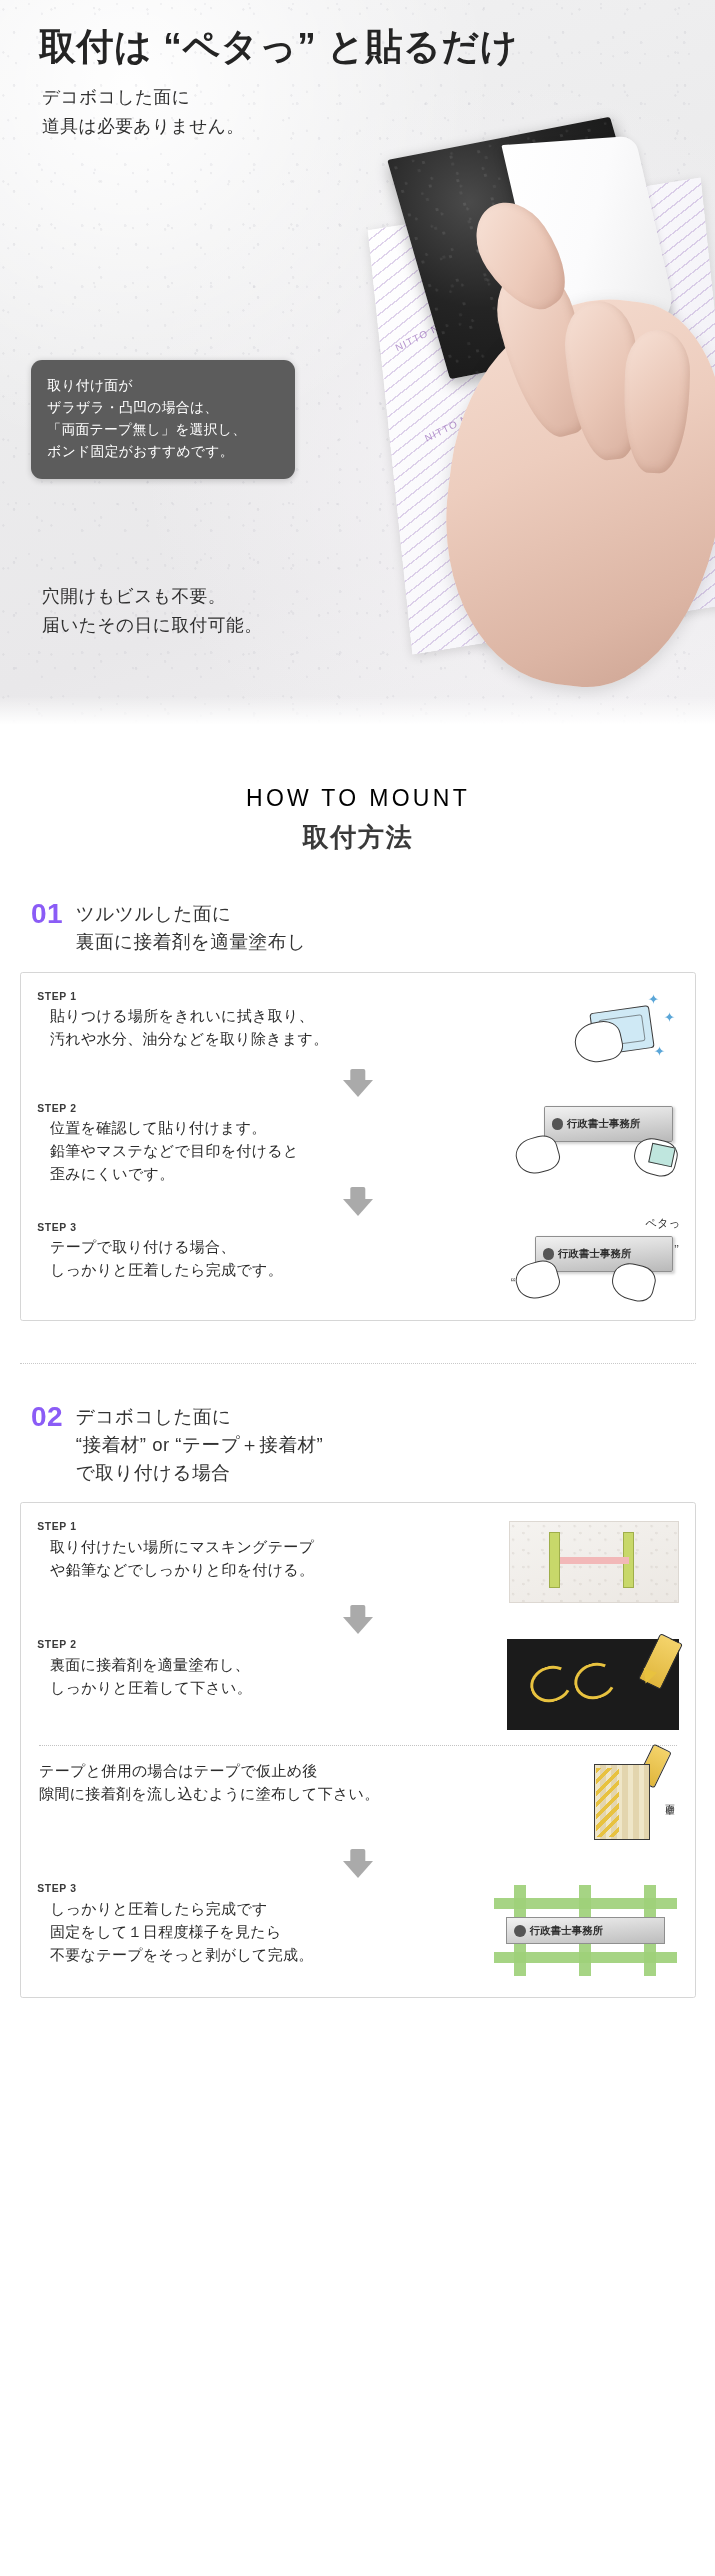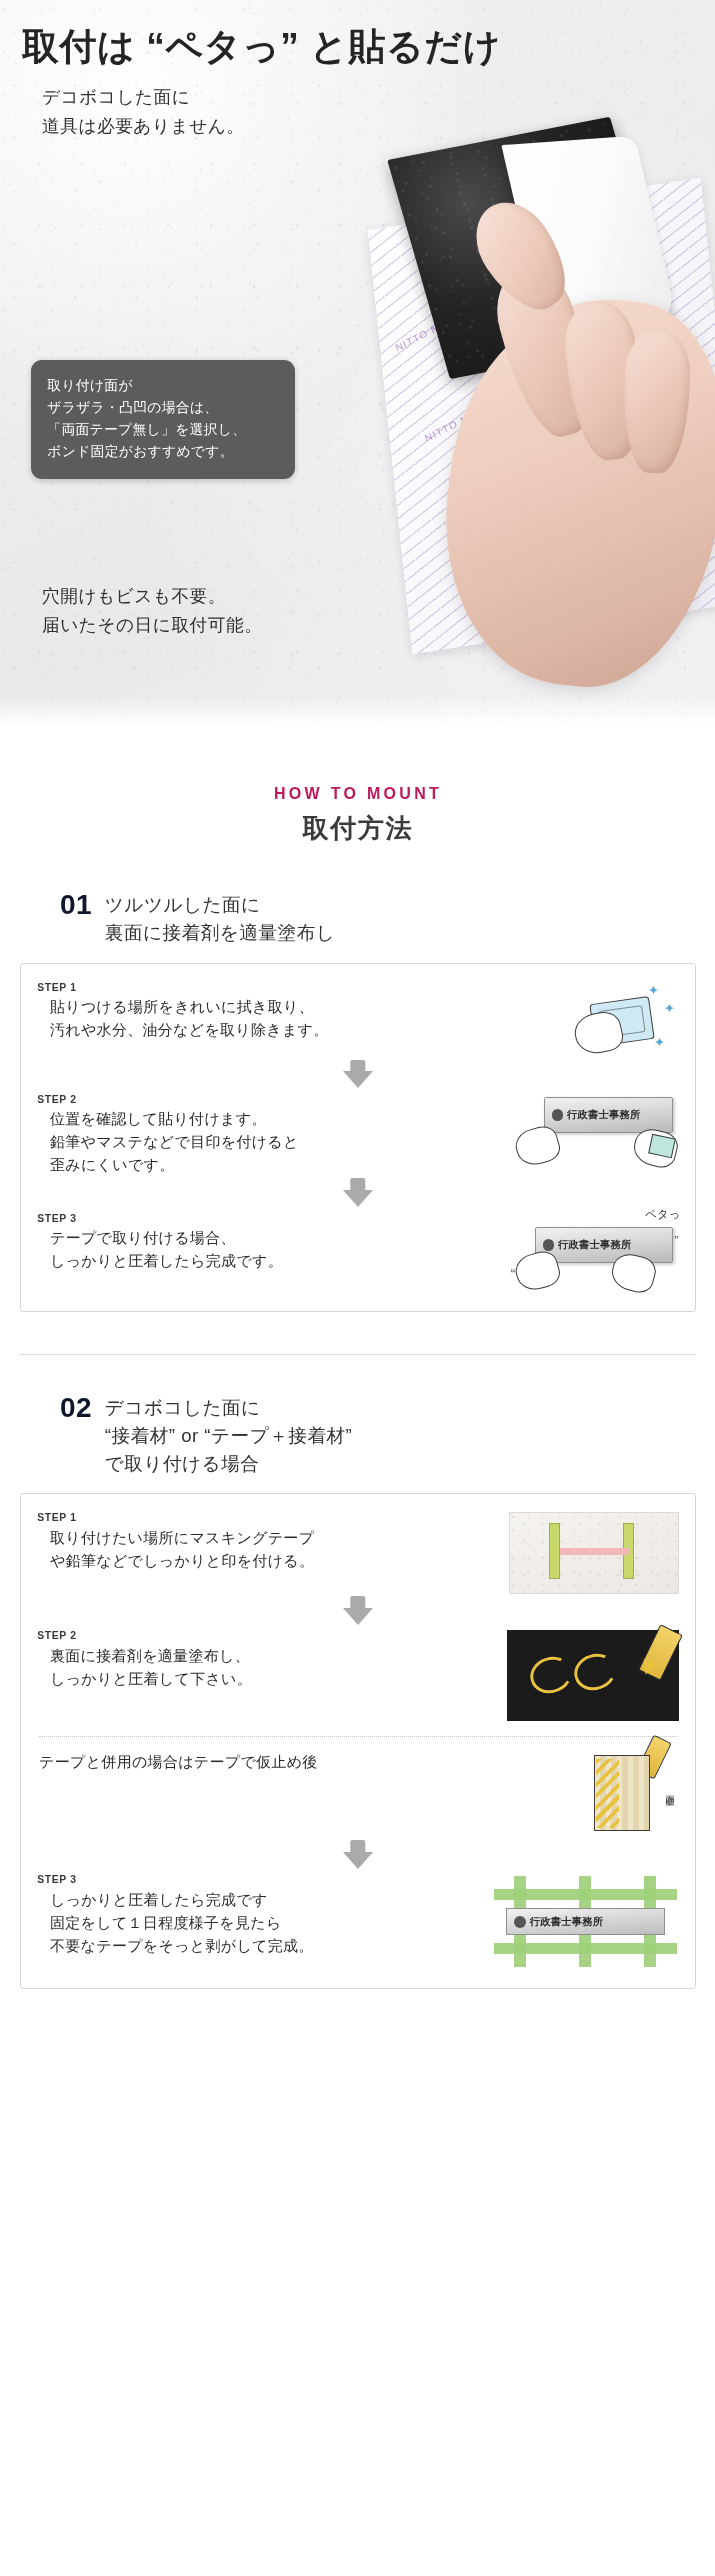--- a/index.html
+++ b/index.html
@@ -31,21 +31,21 @@
       radial-gradient(circle at 41% 15%, rgba(180,180,190,.18) 0 0.9px, transparent 1.4px),
       radial-gradient(circle at 58% 78%, rgba(160,160,172,.13) 0 1.1px, transparent 1.5px),
       radial-gradient(circle at 79% 35%, rgba(175,175,188,.15) 0 1px, transparent 1.4px),
       radial-gradient(circle at 91% 70%, rgba(155,155,170,.12) 0 1.3px, transparent 1.7px),
       radial-gradient(circle at 15% 88%, rgba(168,168,180,.14) 0 0.9px, transparent 1.4px),
       radial-gradient(circle at 66% 8%,  rgba(172,172,185,.13) 0 1.1px, transparent 1.5px);
     background-size: 48px 43px, 61px 53px, 39px 55px, 64px 48px, 53px 39px, 43px 61px, 55px 64px, 44px 50px;
     pointer-events: none;
   }
   .hero-title {
-    position: absolute; left: 22px; top: 22px;
+    position: absolute; left: 39px; top: 22px;
     font-size: 37px; font-weight: 700; letter-spacing: 0.5px;
     color: #242424; white-space: nowrap;
   }
   .hero-sub {
     position: absolute; left: 42px; top: 83px;
     font-size: 17.7px; line-height: 1.62; color: #2f2f2f; letter-spacing: 0.5px;
   }
   .hero-bottom {
     position: absolute; left: 42px; top: 582px;
     font-size: 17.7px; line-height: 1.62; color: #2f2f2f; letter-spacing: 0.5px;
@@ -130,30 +130,30 @@
   }
   .hero-fade {
     position: absolute; left: 0; right: 0; bottom: 0; height: 33px;
     background: linear-gradient(to bottom, rgba(255,255,255,0), #ffffff 86%);
     z-index: 9;
   }
 
   
   .section-head { text-align: center; padding: 56px 0 5.4px; }
   .eyebrow {
-    font-size: 16px; font-weight: 700; letter-spacing: 3.3px; color: #be185d;
+    font-size: 23px; font-weight: 400; letter-spacing: 3.3px; color: #000000;
   }
   .sec-title {
     margin-top: 8.2px; font-size: 26px; font-weight: 700; color: #3a3a3a; letter-spacing: 1.8px;
   }
 
   
   .block { padding: 0 20px; }
   .block-head { display: flex; align-items: flex-start; gap: 12.7px; margin: 38px 0 16.3px 11px; }
-  .block-num { font-size: 28px; font-weight: 700; color: #0f172a; line-height: 1.08; letter-spacing: 0.5px; margin-left: 29px; }
+  .block-num { font-size: 28px; font-weight: 700; color: #8b5cf6; line-height: 1.08; letter-spacing: 0.5px; }
   .block-lines { font-size: 18.6px; line-height: 1.48; color: #333333; letter-spacing: 0.5px; padding-top: 1.8px; }
 
   .card {
     border: 0.9px solid #d6d6d6;
     border-radius: 2.7px;
     padding: 18px 16.3px 20px;
     background: #fff;
   }
 
   .step { position: relative; display: flex; align-items: flex-start; }
@@ -492,20 +492,21 @@
           <div class="glue-tip"></div>
         </div>
       </div>
 
       <hr class="dotted-sep">
 
       <div class="step">
         <div class="step-body">
           <div class="step-text" style="padding-left:1.8px;">
             <div>テープと併用の場合はテープで仮止め後</div>
+            <div>隙間に接着剤を流し込むように塗布して下さい。</div>
           </div>
         </div>
         <div class="ill ill-wall">
           <div class="glue-tube" style="right:14.5px; top:-14.5px; width:20px; height:40px;"></div>
           <div class="wall-sec"></div>
           <div class="wall-zig"></div>
           <span class="wall-label">壁面</span>
         </div>
       </div>
 

